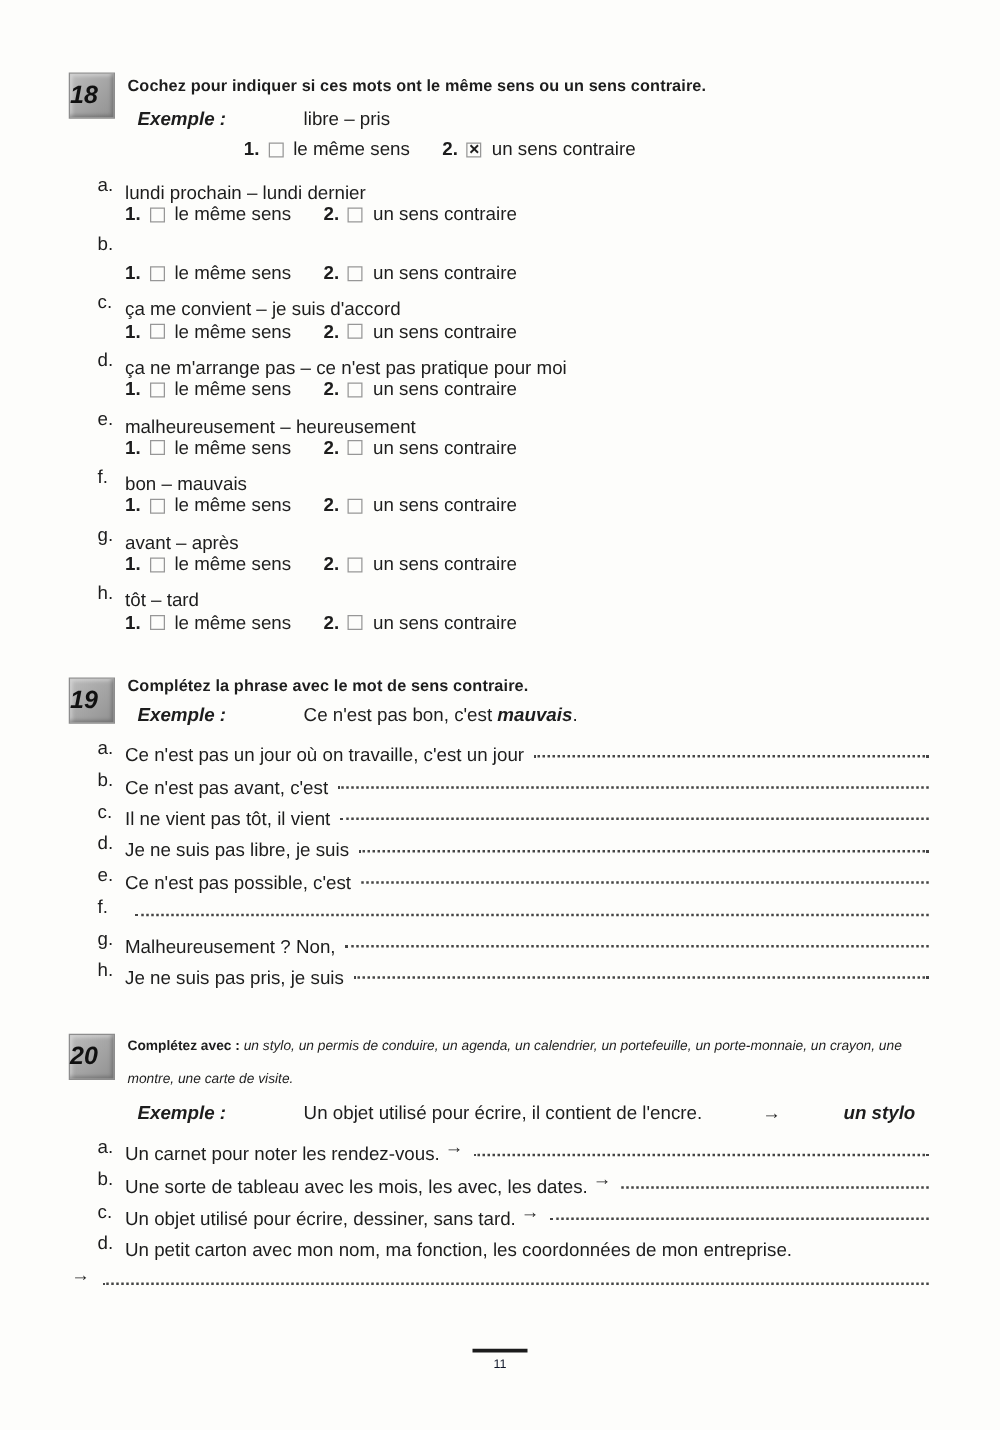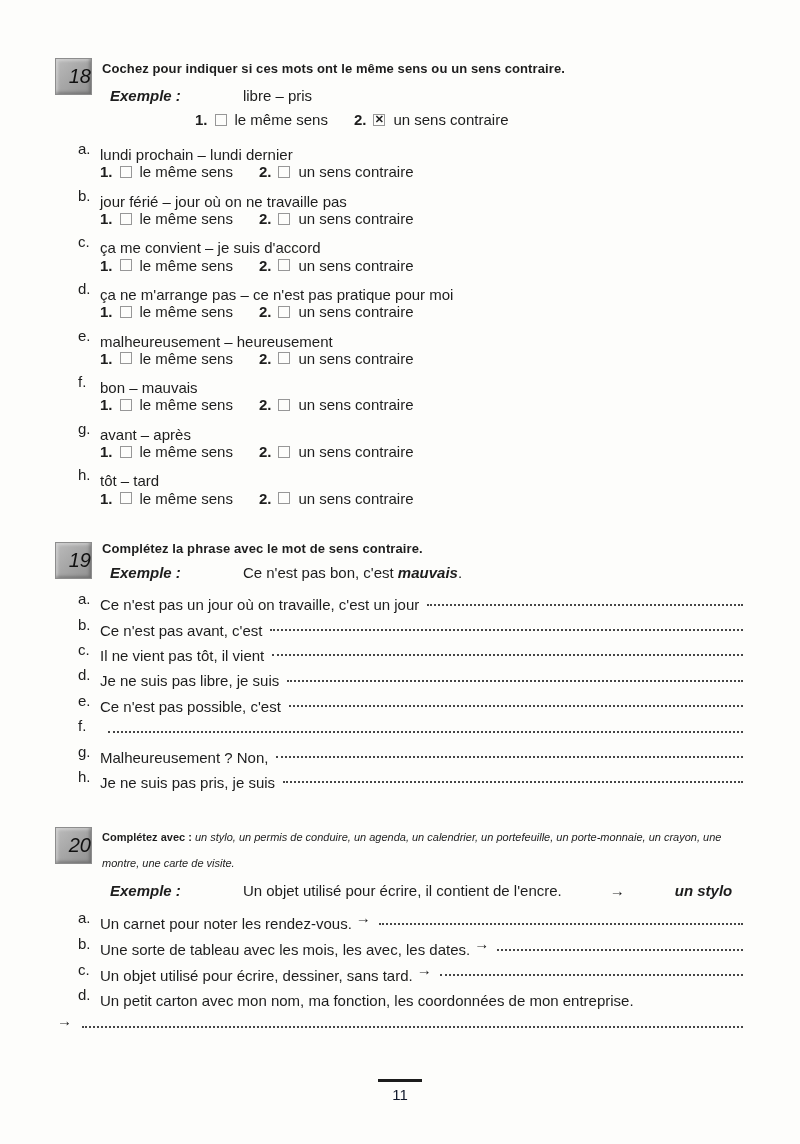--- a/index.html
+++ b/index.html
@@ -19,22 +19,22 @@
     position: absolute;
     left: 55px;
     width: 688px;
   }
   .badge {
     position: absolute; left: 0;
     width: 37px; height: 37px;
     background: linear-gradient(135deg, #bcbcbc 0%, #a8a8a8 45%, #919191 100%);
     border: 1px solid #8d8d8d;
     box-shadow: inset -2px -2px 3px rgba(0,0,0,0.22), inset 2px 2px 3px rgba(255,255,255,0.35);
-    display: flex; align-items: center; justify-content: flex-end;
-    font-weight: normal; font-style: italic;
+    display: flex; align-items: center; justify-content: flex-start;
+    font-weight: bold; font-style: italic;
     font-size: 20px; color: #101010;
   }
   .content { margin-left: 47px; }
   .ex-title {
     font-weight: bold;
     font-size: 13px;
     line-height: 26px;
     letter-spacing: 0.1px;
   }
   .ex-title-mixed { font-size: 11px; line-height: 25.5px; padding-top: 3px; }
@@ -91,21 +91,21 @@
     position: absolute;
     top: 1079px; left: 50%;
     transform: translateX(-50%);
     width: 44px; height: 3px;
     background: #1c1c1c;
   }
   .page-number {
     position: absolute;
     top: 1086px; left: 0; right: 0;
     text-align: center;
-    font-size: 15px;
+    font-size: 10px;
     color: #0f172a;
   }
 </style>
 </head>
 <body>
 
 <div class="page">
 
   <section class="section" style="top:56px;">
     <div class="badge" style="top:2px;">
@@ -139,21 +139,20 @@
         <span class="checkbox"></span>
         <span class="opt-label">le même sens</span>
         <span class="opt-gap"></span>
         <span class="opt-num">2.</span>
         <span class="checkbox"></span>
         <span class="opt-label">un sens contraire</span>
       </div>
 
       <div class="row item-line">
         <span class="item-letter">b.</span>
-        <span class="item-text">jour férié – jour où on ne travaille pas</span>
       </div>
       <div class="row opt-row">
         <span class="opt-num">1.</span>
         <span class="checkbox"></span>
         <span class="opt-label">le même sens</span>
         <span class="opt-gap"></span>
         <span class="opt-num">2.</span>
         <span class="checkbox"></span>
         <span class="opt-label">un sens contraire</span>
       </div>

